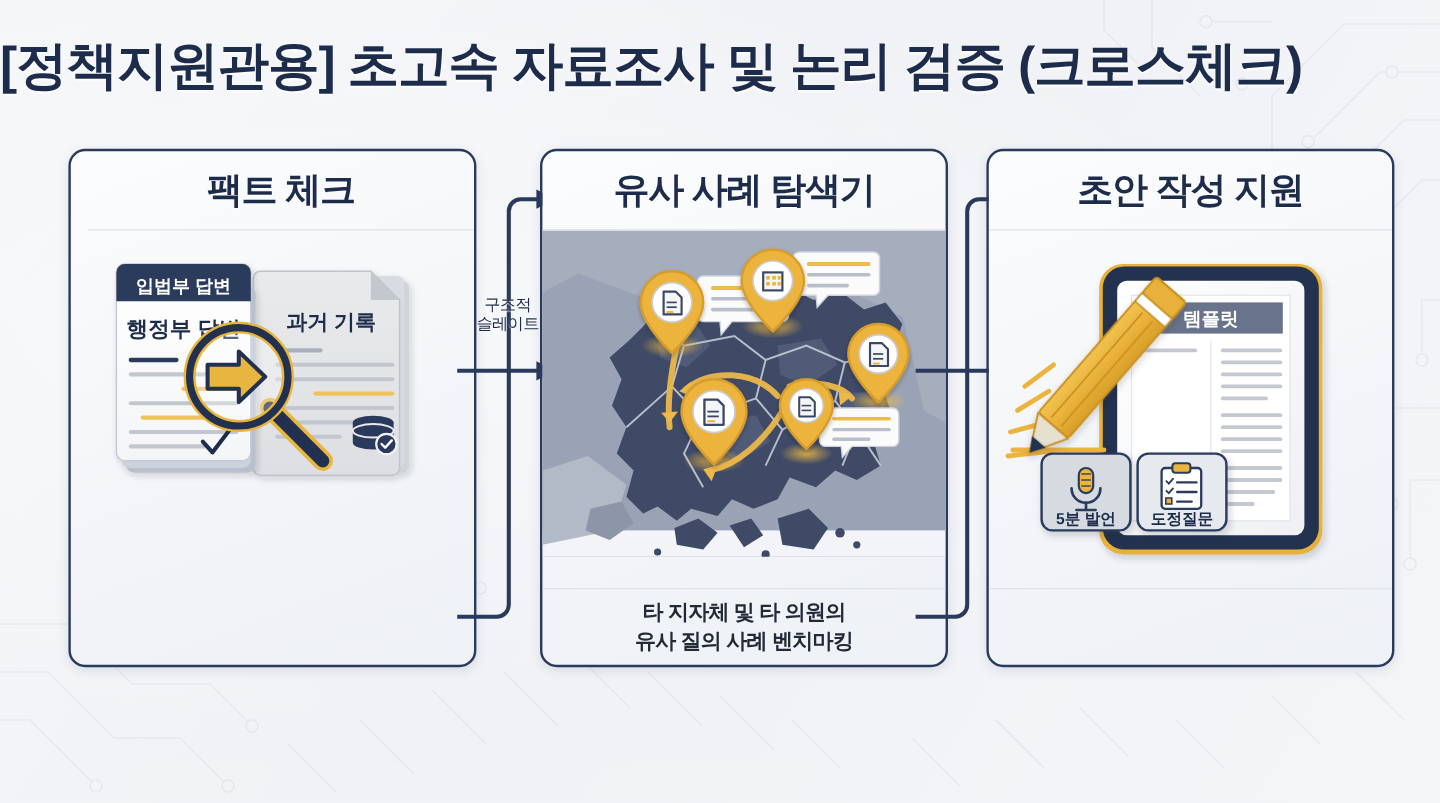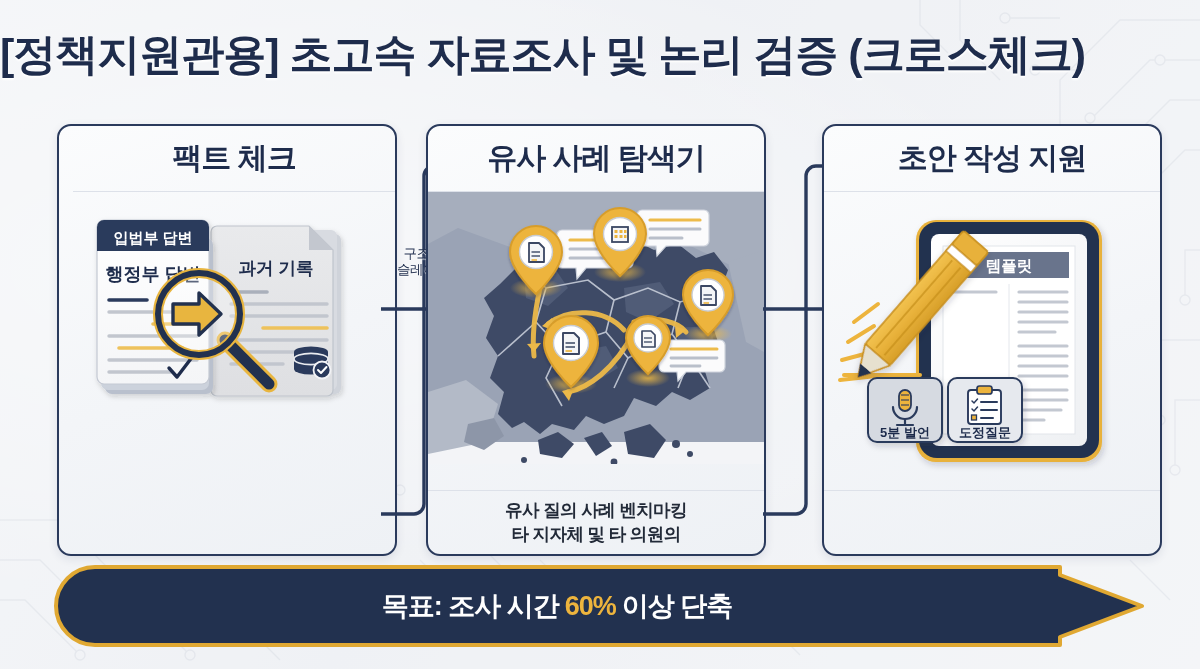--- a/index.html
+++ b/index.html
@@ -32,21 +32,21 @@
 
   
   .panel{
     position:absolute; top:124px; width:340px; height:432px;
     border:2.5px solid #2a3a5c; border-radius:14px;
     background:linear-gradient(160deg,#fbfcfd 0%,#f3f5f8 55%,#eef1f5 100%);
     box-shadow:0 3px 10px rgba(30,44,76,.10);
     overflow:hidden;
   }
   #panel-1{ left:57px;padding-left:14px; }
-  #panel-2{ left:426px; }
+  #panel-2{ left:450px; }
   #panel-3{ left:822px; }
 
   .panel-head{
     height:66px; display:flex; align-items:center; justify-content:center;
     border-bottom:1.5px solid #dde1e9;
     font-size:30px; font-weight:bold; color:#1e2c4c; letter-spacing:-1px;
     text-shadow:0 1px 1px rgba(255,255,255,.9);
   }
   .panel-body{ height:298px; position:relative; overflow:hidden; }
   .panel-foot{
@@ -389,22 +389,22 @@
             <g>
               <path d="M214 139 h9 l4 4 v12 h-13 z" fill="#f4f5f7" stroke="#3b4763" stroke-width="1.7" stroke-linejoin="round"></path>
               <line x1="216" y1="146" x2="224" y2="146" stroke="#3b4763" stroke-width="1.3"></line>
               <line x1="216" y1="150" x2="224" y2="150" stroke="#3b4763" stroke-width="1.3"></line>
             </g>
           </g>
         </g>
       </svg>
     </div>
     <div class="panel-foot">
+      <span>타 지자체 및 타 의원의</span>
       <span>유사 질의 사례 벤치마킹</span>
-      <span>타 지자체 및 타 의원의</span>
     </div>
   </section>
 
   <div class="connector" id="connector-2">
     <svg width="84" height="432" viewBox="0 0 84 432">
       <g fill="none" stroke="#2a3a5c" stroke-width="3.4" stroke-linecap="round" stroke-linejoin="round">
         <path d="M0 185 H68"></path>
         <path d="M43 185 V52 a10 10 0 0 1 10 -10 H68"></path>
         <path d="M43 185 V380 a10 10 0 0 1 -10 10 H0"></path>
       </g>
@@ -513,24 +513,14 @@
             </g>
           </g>
           <text x="161" y="245" text-anchor="middle" font-size="13" font-weight="bold" fill="#1e2c4c" font-family="Liberation Sans, sans-serif">도정질문</text>
         </g>
       </svg>
     </div>
     <div class="panel-foot">
     </div>
   </section>
 
-  <div id="goal-banner">
-    <svg width="1098" height="86" viewBox="0 0 1098 86">
-      <path d="M43 4 H1008 V12 L1090 43 L1008 74 V82 H43 a39 39 0 0 1 0 -78 Z" fill="#22314f" stroke="#e0a832" stroke-width="4" stroke-linejoin="round"></path>
-    </svg>
-    <div class="goal-text">
-      <span>목표: 조사 시간</span>
-      <span class="hl">60%</span>
-      <span>이상 단축</span>
-    </div>
-  </div>
 
 </div>
 
 </body></html>

